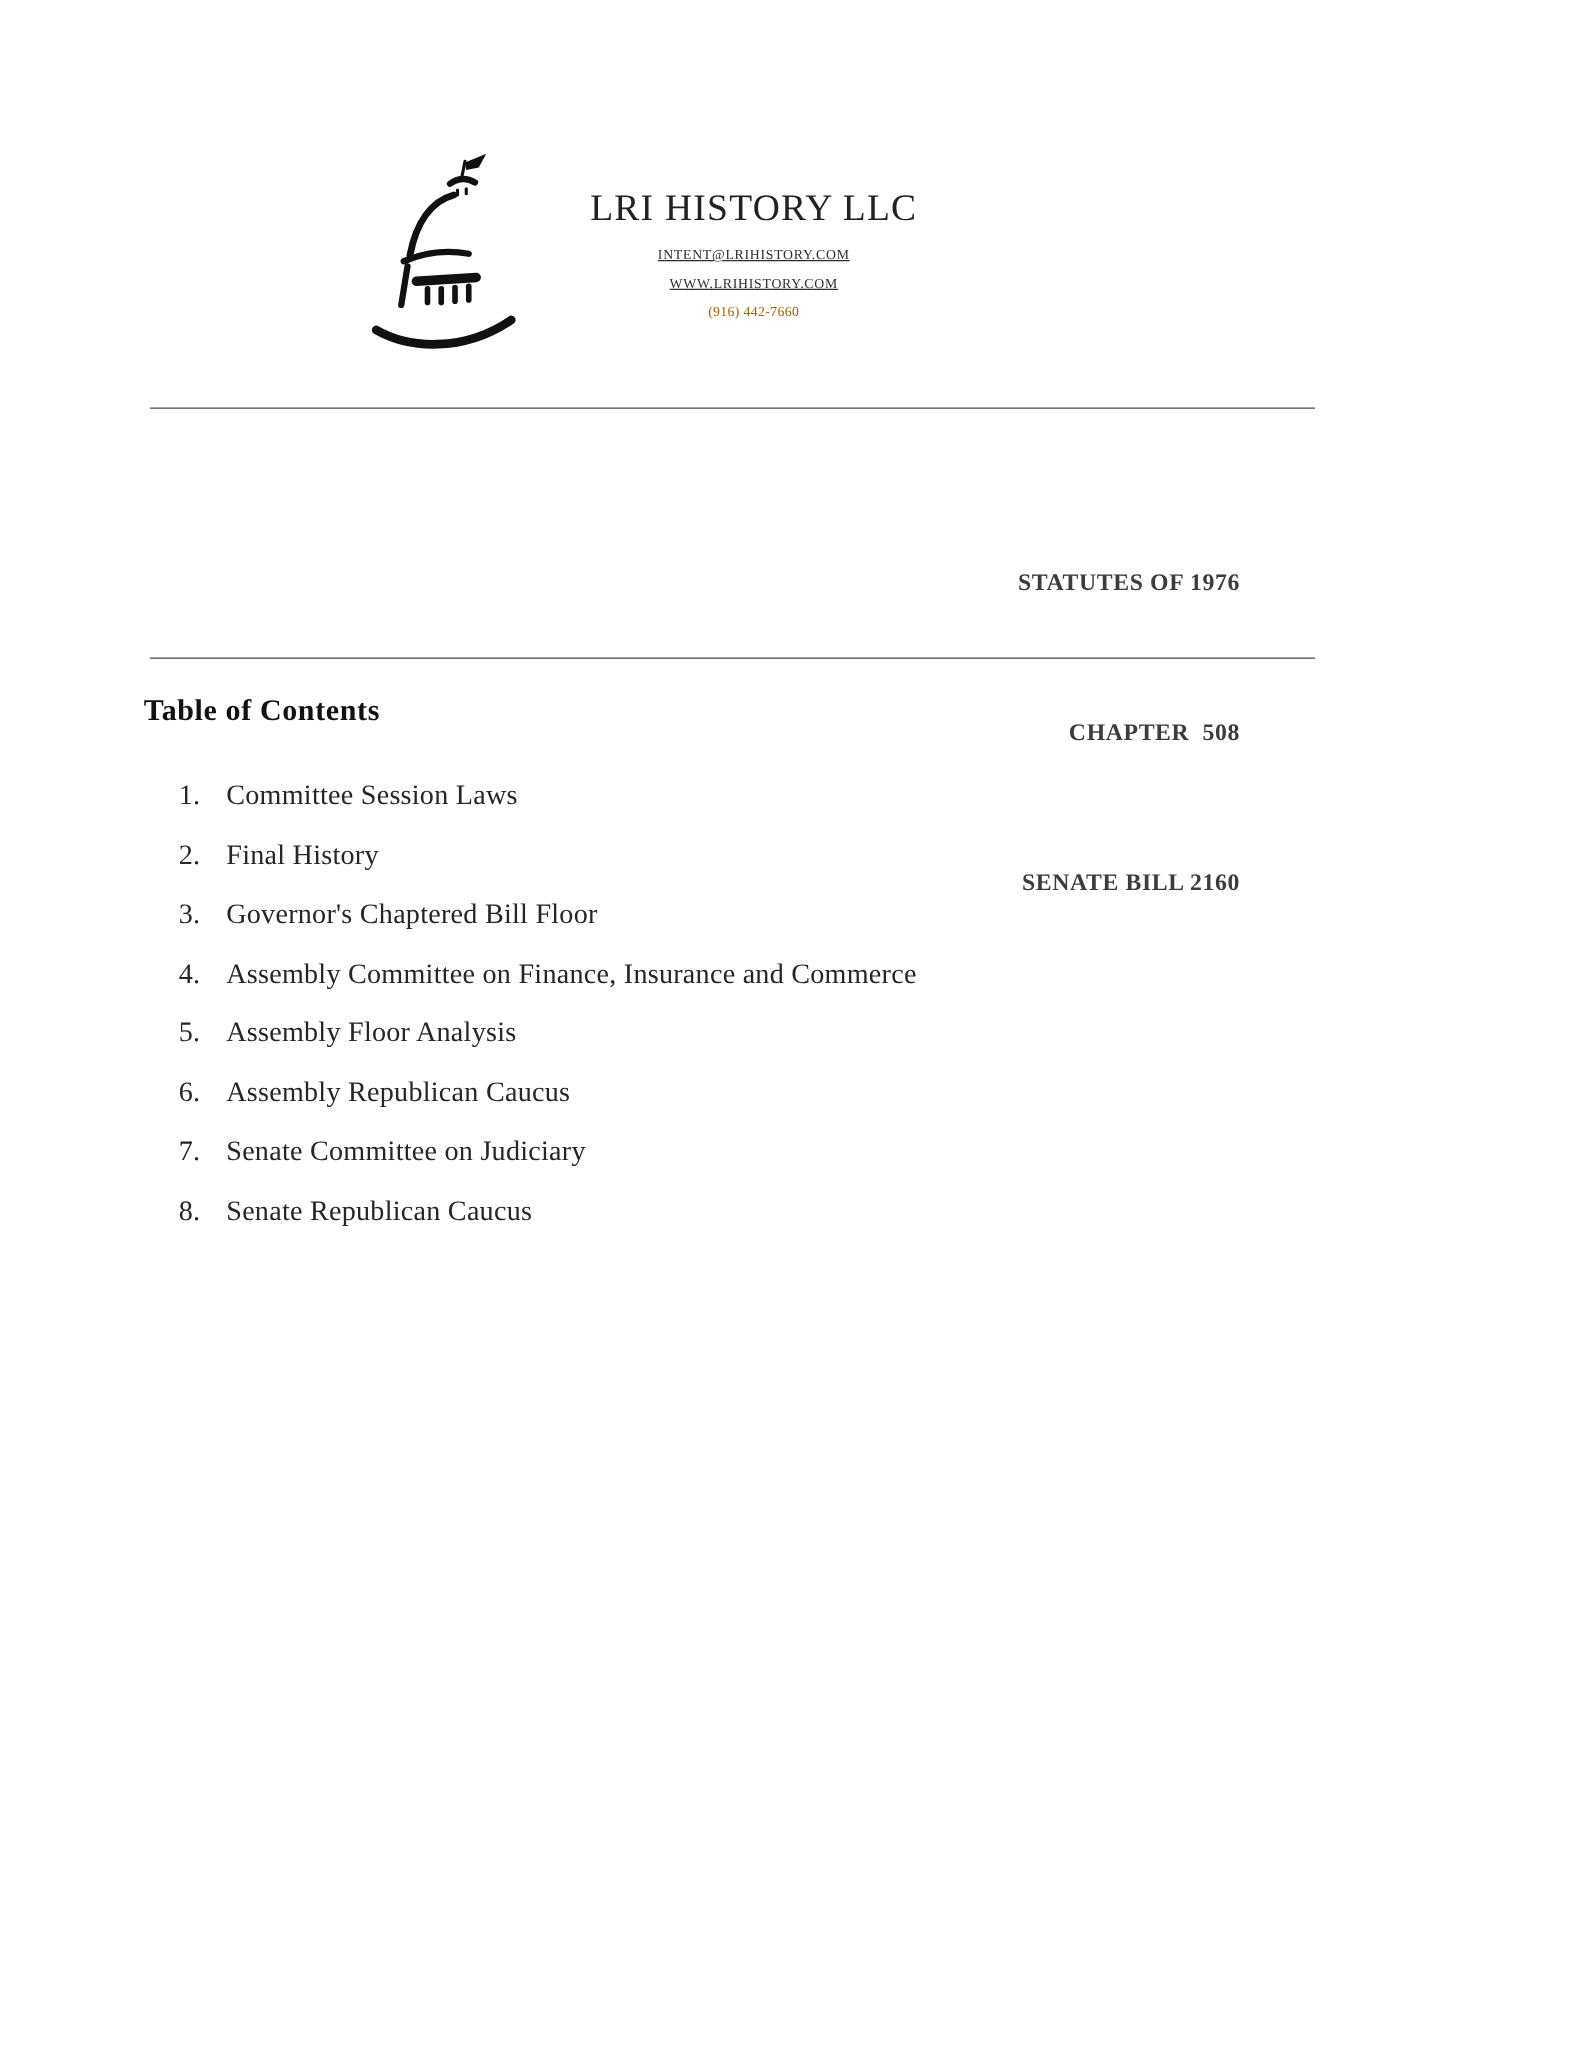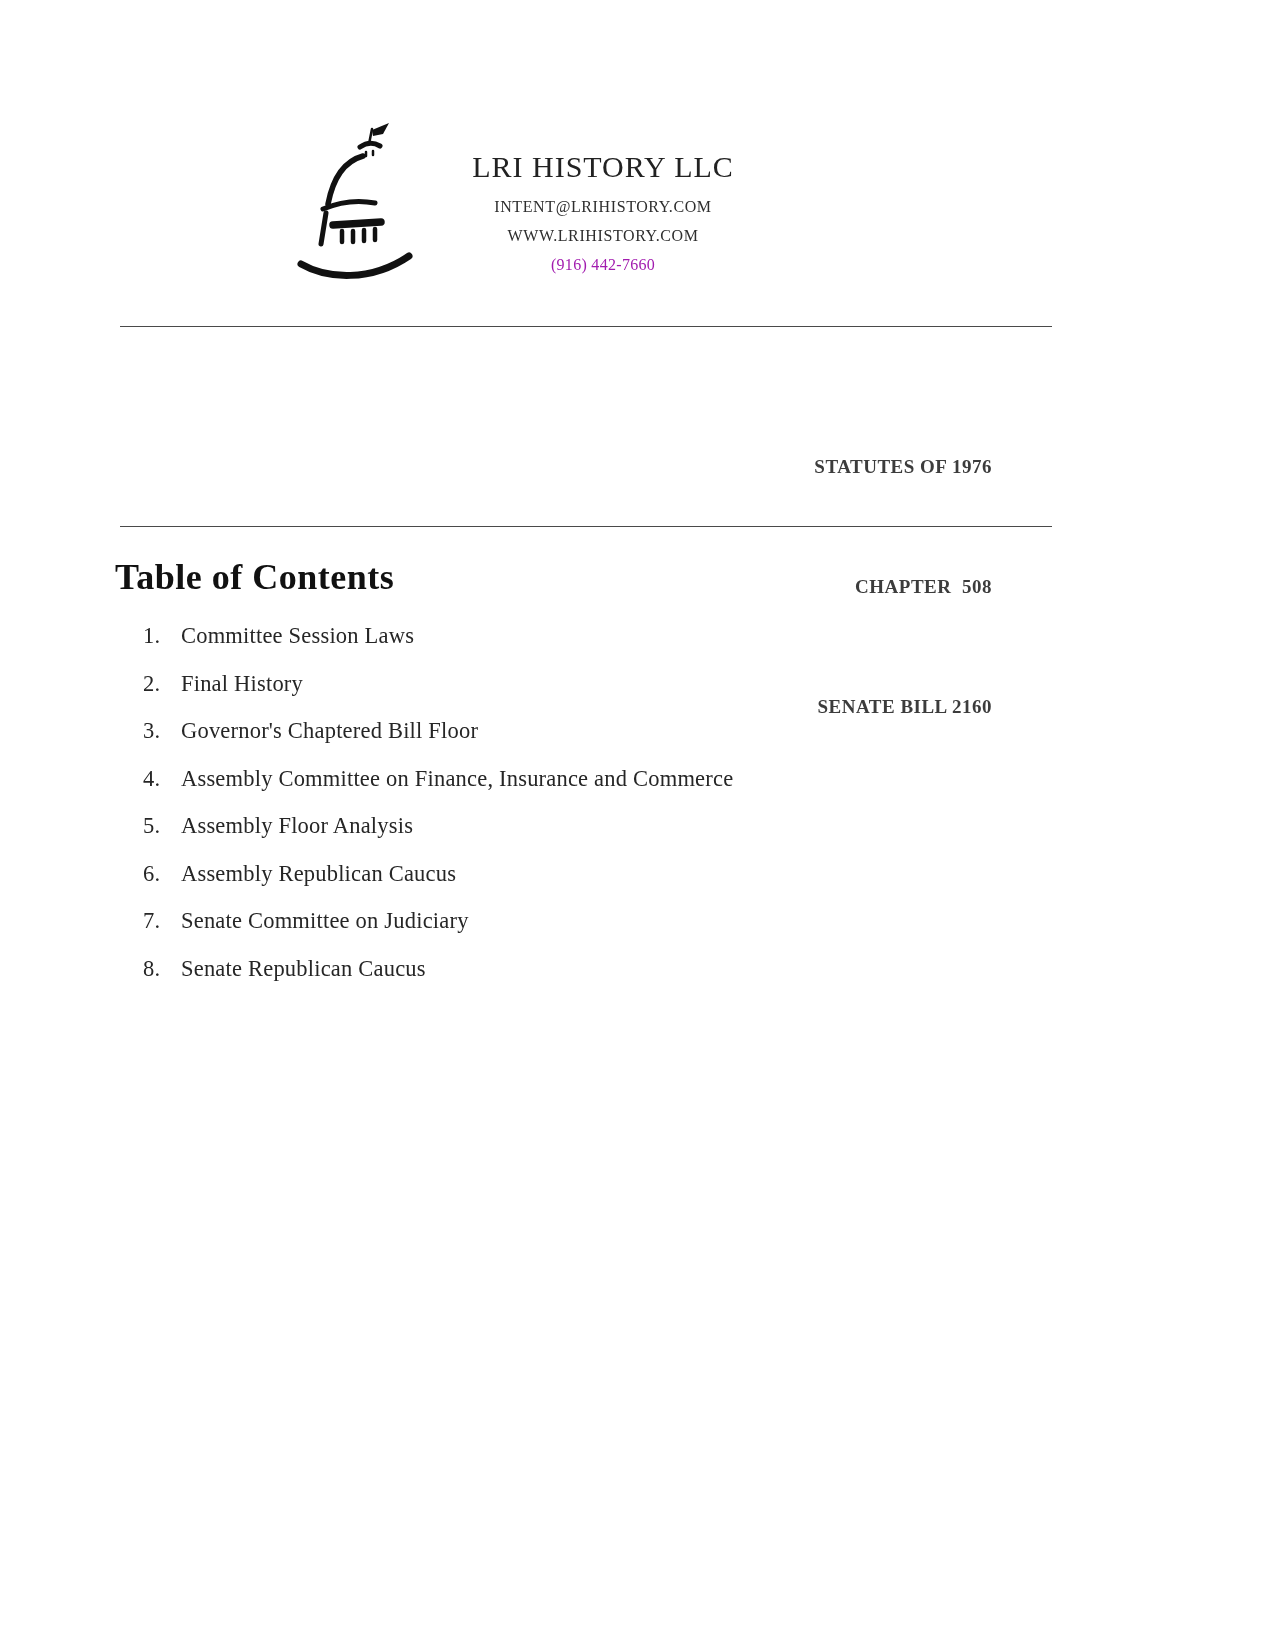--- a/index.html
+++ b/index.html
@@ -36,30 +36,31 @@
     text-align: center;
   }
   .company-name {
     font-size: 30px;
     letter-spacing: 1px;
     color: #222222;
     margin-bottom: 14px;
     white-space: nowrap;
   }
   .contact-line {
-    font-size: 16px;
+    font-size: 11px;
     letter-spacing: 0.6px;
     color: #2e2e2e;
     margin-bottom: 11px;
     white-space: nowrap;
+    text-decoration: underline;
   }
   .phone-line {
-    font-size: 16px;
+    font-size: 11px;
     letter-spacing: 0.3px;
-    color: #a21caf;
+    color: #a16207;
     white-space: nowrap;
   }
 
   
   .rule {
     position: absolute;
     left: 120px;
     width: 932px;
     border-top: 1.5px solid #4a4a4a;
   }
@@ -78,21 +79,21 @@
     color: #3c3c3c;
     letter-spacing: 0.5px;
     white-space: pre;
   }
 
   
   .toc-heading {
     position: absolute;
     left: 115px;
     top: 556px;
-    font-size: 36px;
+    font-size: 24px;
     font-weight: bold;
     color: #111111;
     letter-spacing: 0.5px;
   }
   .toc-list {
     position: absolute;
     left: 143px;
     top: 622px;
     width: 900px;
   }

